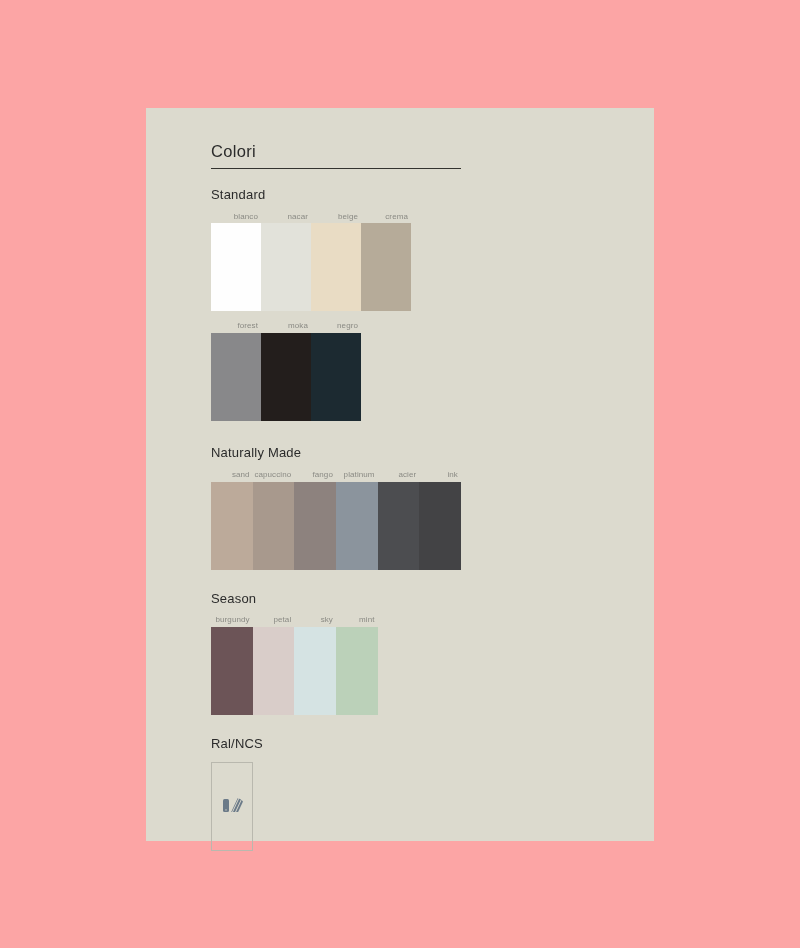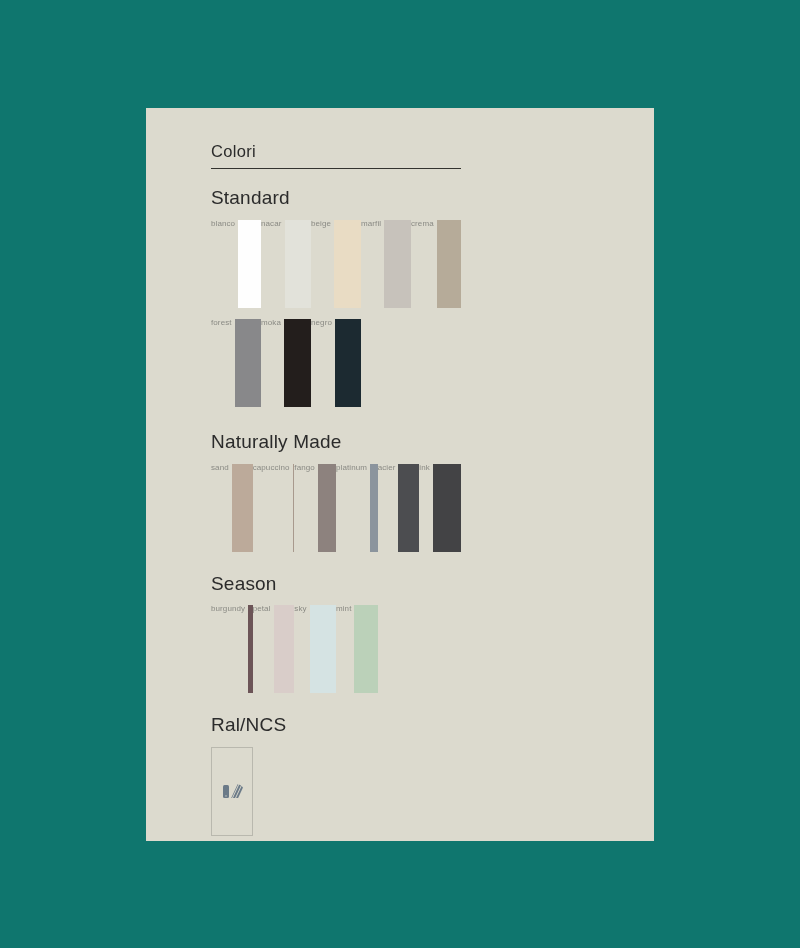--- a/index.html
+++ b/index.html
@@ -47,21 +47,21 @@
     padding-bottom: 7px;
     border-bottom: 1px solid #33332f;
     line-height: 1.15;
   }
 
   
   .group {
     margin-top: 0;
   }
   .group-title {
-    font-size: 19px;
+    font-size: 13px;
     font-weight: 400;
     color: #2b2b2b;
     letter-spacing: 0.2px;
     margin: 0;
     line-height: 1.2;
   }
 
   
   .gap-title-to-standard { height: 18px; }
   .gap-heading-to-swatches { height: 10px; }
@@ -73,21 +73,21 @@
   .swatch-row {
     display: flex;
     width: 100%;
     align-items: flex-end;
   }
   .swatch-row.cols-5 .swatch-col { width: 20%; }
   .swatch-row.cols-6 .swatch-col { width: 16.6666%; }
 
   .swatch-col {
     display: flex;
-    flex-direction: row;
+    flex-direction: column;
   }
   .swatch-label {
     font-size: 8px;
     color: #8a8a84;
     text-align: right;
     padding-right: 3px;
     padding-bottom: 2px;
     letter-spacing: 0.1px;
     line-height: 1.1;
     white-space: nowrap;
@@ -108,21 +108,21 @@
     background: transparent;
     display: flex;
     align-items: center;
     justify-content: center;
   }
   .ralncs-icon { display: block; }
 </style>
 </head>
 <body>
 
-<div id="page" style="background-color: #0f766e;">
+<div id="page" style="background-color: #fca5a5;">
   <div id="card" style="background-color: rgb(220, 218, 206);">
     <div id="content">
 
       <h1 class="doc-title">Colori</h1>
 
       <div class="gap-title-to-standard"></div>
 
       <div class="group">
         <h2 class="group-title">Standard</h2>
 
@@ -133,24 +133,20 @@
             <div class="swatch-label">blanco</div>
             <div class="swatch-chip" style="background-color: rgb(254, 254, 254);"></div>
           </div>
           <div class="swatch-col">
             <div class="swatch-label">nacar</div>
             <div class="swatch-chip" style="background-color: rgb(226, 226, 218);"></div>
           </div>
           <div class="swatch-col">
             <div class="swatch-label">beige</div>
             <div class="swatch-chip" style="background-color: rgb(233, 220, 196);"></div>
-          </div>
-          <div class="swatch-col">
-            <div class="swatch-label">marfil</div>
-            <div class="swatch-chip" style="background-color: rgb(199, 194, 187);"></div>
           </div>
           <div class="swatch-col">
             <div class="swatch-label">crema</div>
             <div class="swatch-chip" style="background-color: rgb(182, 171, 153);"></div>
           </div>
         </div>
 
         <div class="gap-row-to-row"></div>
 
         <div class="swatch-row cols-5 row-std">

